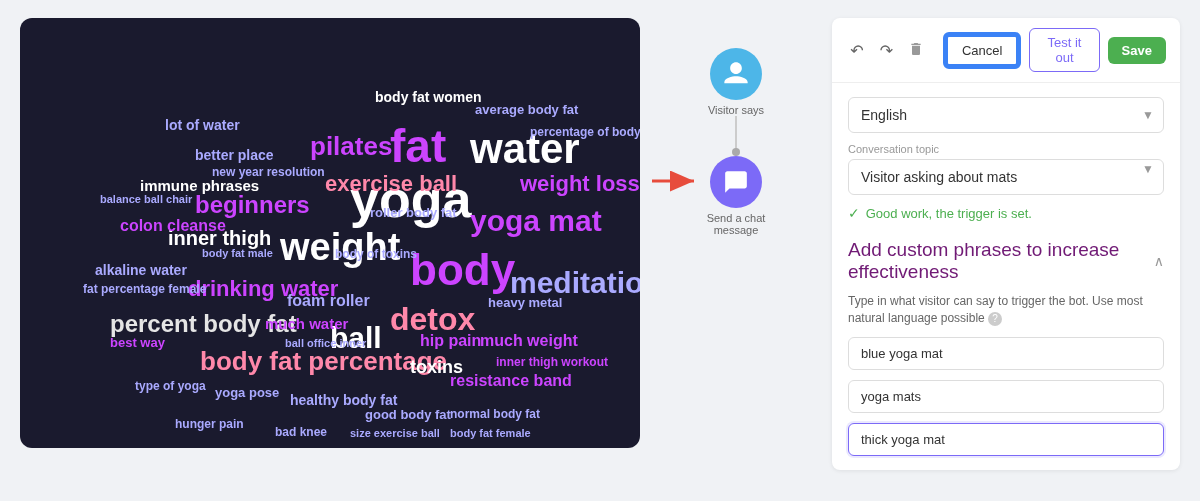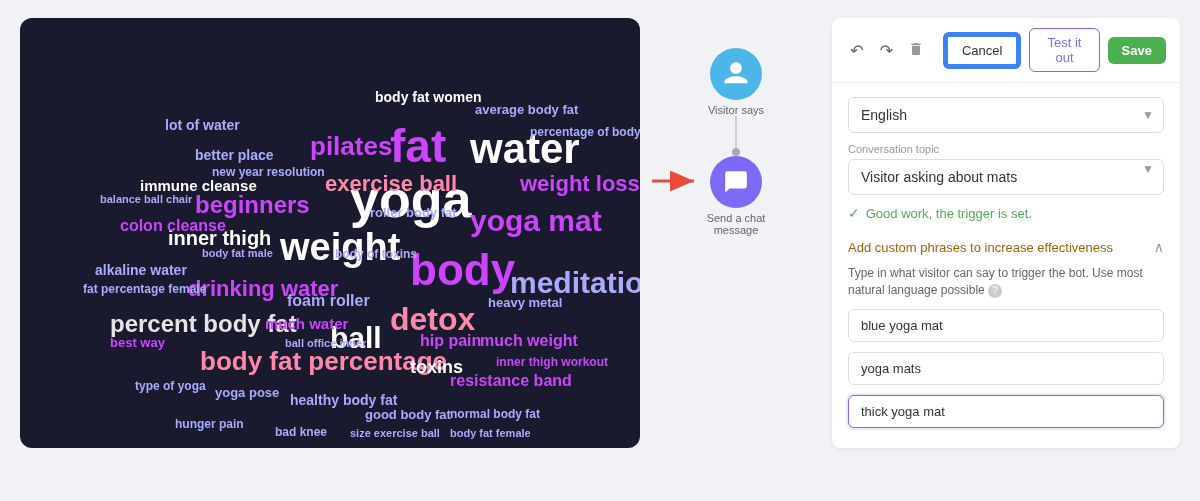--- a/index.html
+++ b/index.html
@@ -207,22 +207,22 @@
       font-size: 13px;
     }
     .check-icon { color: #4caf50; font-size: 14px; }
     .section-header {
       display: flex;
       align-items: center;
       justify-content: space-between;
       padding: 8px 0 0;
     }
     .section-title {
-      font-size: 13px;
-      color: #a16207;
+      font-size: 19px;
+      color: #701a75;
       font-weight: 500;
     }
     .collapse-icon {
       color: #999;
       font-size: 14px;
       cursor: pointer;
     }
     .hint-text {
       font-size: 12px;
       color: #666;
@@ -277,21 +277,21 @@
       <span class="word" style="font-size: 26px; color: rgb(255, 136, 170); left: 180px; top: 330px;">body fat percentage</span>
       <span class="word" style="font-size: 24px; color: #e5e5e5; left: 90px; top: 294px;">percent body fat</span>
       <span class="word" style="font-size: 16px; color: rgb(204, 68, 255); left: 430px; top: 355px;">resistance band</span>
       <span class="word" style="font-size: 18px; color: rgb(255, 255, 255); left: 390px; top: 340px;">toxins</span>
       <span class="word" style="font-size: 16px; color: rgb(170, 170, 255); left: 267px; top: 275px;">foam roller</span>
       <span class="word" style="font-size: 16px; color: rgb(204, 68, 255); left: 400px; top: 315px;">hip pain</span>
       <span class="word" style="font-size: 16px; color: rgb(204, 68, 255); left: 460px; top: 315px;">much weight</span>
       <span class="word" style="font-size: 22px; color: rgb(255, 136, 170); left: 305px; top: 155px;">exercise ball</span>
       <span class="word" style="font-size: 16px; color: rgb(204, 68, 255); left: 100px; top: 200px;">colon cleanse</span>
       <span class="word" style="font-size: 14px; color: rgb(170, 170, 255); left: 75px; top: 245px;">alkaline water</span>
-      <span class="word" style="font-size: 15px; color: rgb(255, 255, 255); left: 120px; top: 160px;">immune cleanse</span>
+      <span class="word" style="font-size: 15px; color: rgb(255, 255, 255); left: 120px; top: 160px;">immune phrases</span>
       <span class="word" style="font-size: 14px; color: rgb(170, 170, 255); left: 145px; top: 100px;">lot of water</span>
       <span class="word" style="font-size: 14px; color: rgb(170, 170, 255); left: 175px; top: 130px;">better place</span>
       <span class="word" style="font-size: 14px; color: rgb(255, 255, 255); left: 355px; top: 72px;">body fat women</span>
       <span class="word" style="font-size: 13px; color: rgb(170, 170, 255); left: 455px; top: 85px;">average body fat</span>
       <span class="word" style="font-size: 12px; color: rgb(170, 170, 255); left: 510px; top: 108px;">percentage of body</span>
       <span class="word" style="font-size: 13px; color: rgb(170, 170, 255); left: 350px; top: 188px;">roller body fat</span>
       <span class="word" style="font-size: 15px; color: rgb(204, 68, 255); left: 245px; top: 298px;">much water</span>
       <span class="word" style="font-size: 14px; color: rgb(170, 170, 255); left: 270px; top: 375px;">healthy body fat</span>
       <span class="word" style="font-size: 13px; color: rgb(170, 170, 255); left: 345px; top: 390px;">good body fat</span>
       <span class="word" style="font-size: 12px; color: rgb(170, 170, 255); left: 430px; top: 390px;">normal body fat</span>

